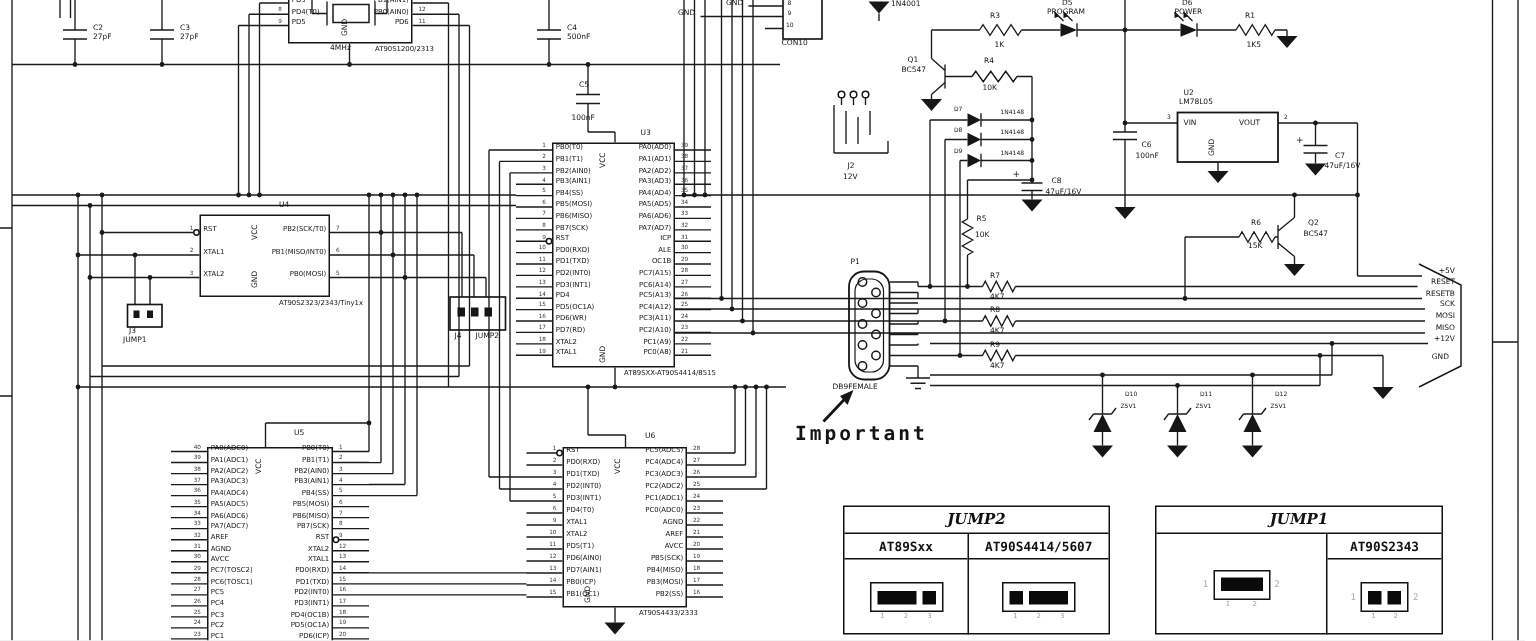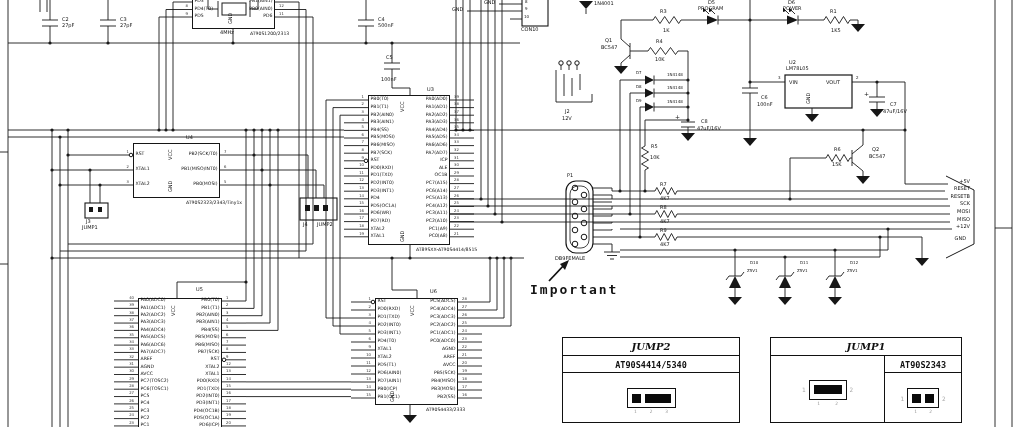--- a/index.html
+++ b/index.html
@@ -479,22 +479,36 @@
       <span class="lbl" style="left: 86px; top: 219px;">J3</span>
       <span class="lbl" style="left: 82px; top: 225px;">JUMP1</span>
       <span class="lbl" style="left: 303px; top: 222px;">J4</span>
       <span class="lbl" style="left: 317px; top: 222px;">JUMP2</span>
       <span class="lbl imp" style="font-size: 13px; font-weight: bold; letter-spacing: 2px; left: 530px; top: 283px;">Important</span>
     </div>
 
   <div class="jtable" id="jt2" style="left:562px;top:337px;width:178px;height:86px">
     <div class="jtitle">JUMP2</div>
     <div class="jcols">
+      <div class="jcol" style="flex:0 0 82px">
+        <div class="jhead">AT89Sxx</div>
+        <div class="jgfx">
+            <div class="jrect">
+              <div class="jbar" style="width: 26px;"></div>
+              <div class="jbar" style="width: 9px;"></div>
+              <div class="jpins">
+                <span>1</span>
+                <span>2</span>
+                <span>3</span>
+              </div>
+            </div>
+          </div>
+      </div>
       <div class="jcol">
-        <div class="jhead">AT90S4414/5340</div>
+        <div class="jhead">AT90S4414/5607</div>
         <div class="jgfx">
             <div class="jrect">
               <div class="jbar" style="width: 9px;"></div>
               <div class="jbar" style="width: 26px;"></div>
               <div class="jpins">
                 <span>1</span>
                 <span>2</span>
                 <span>3</span>
               </div>
             </div>

